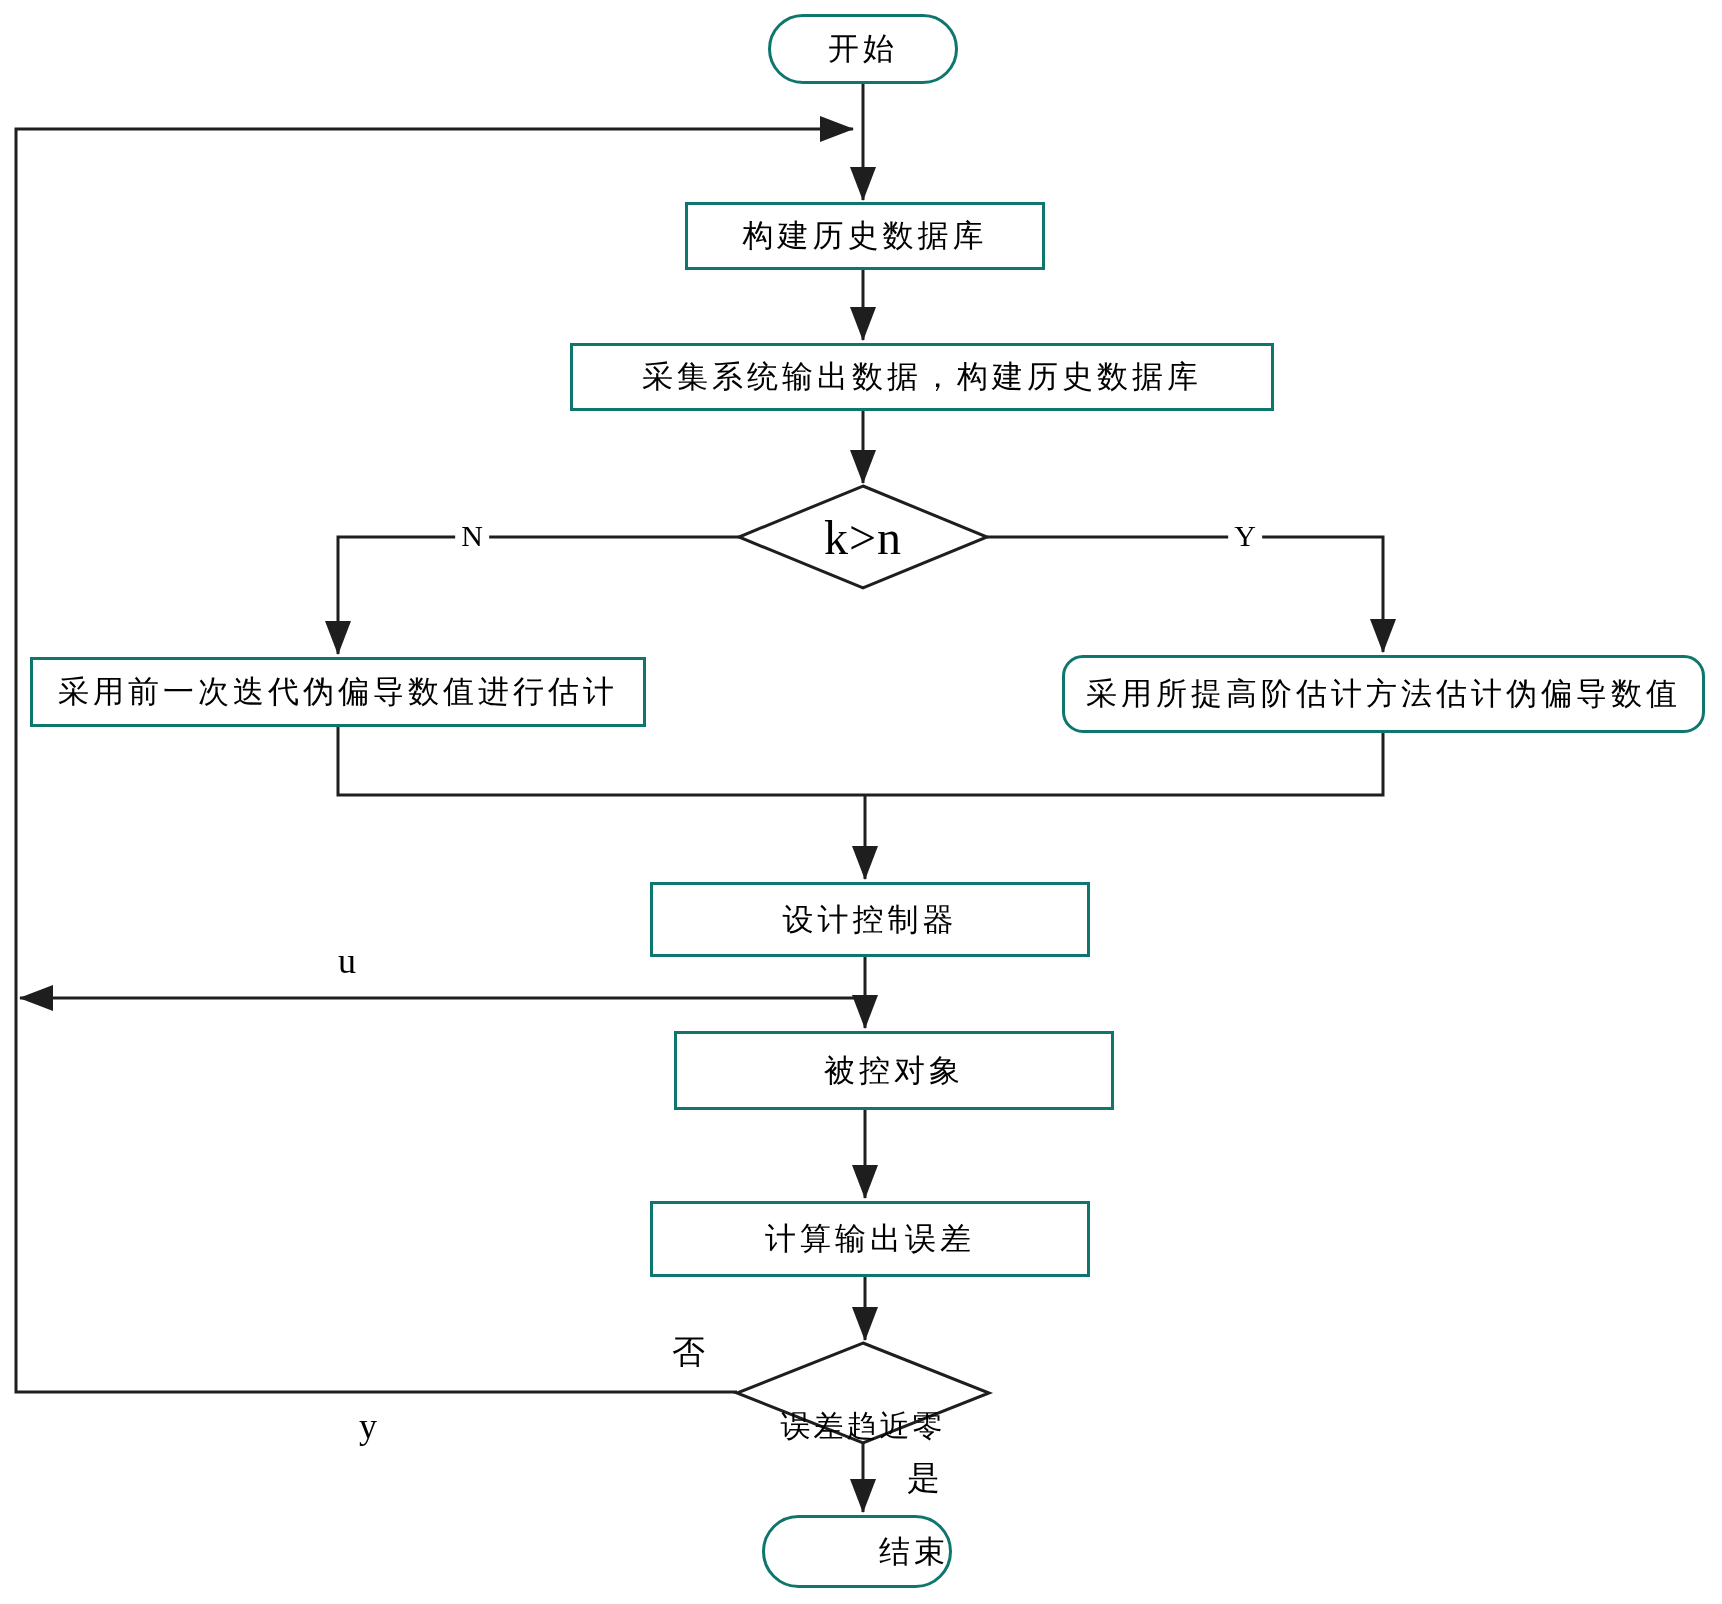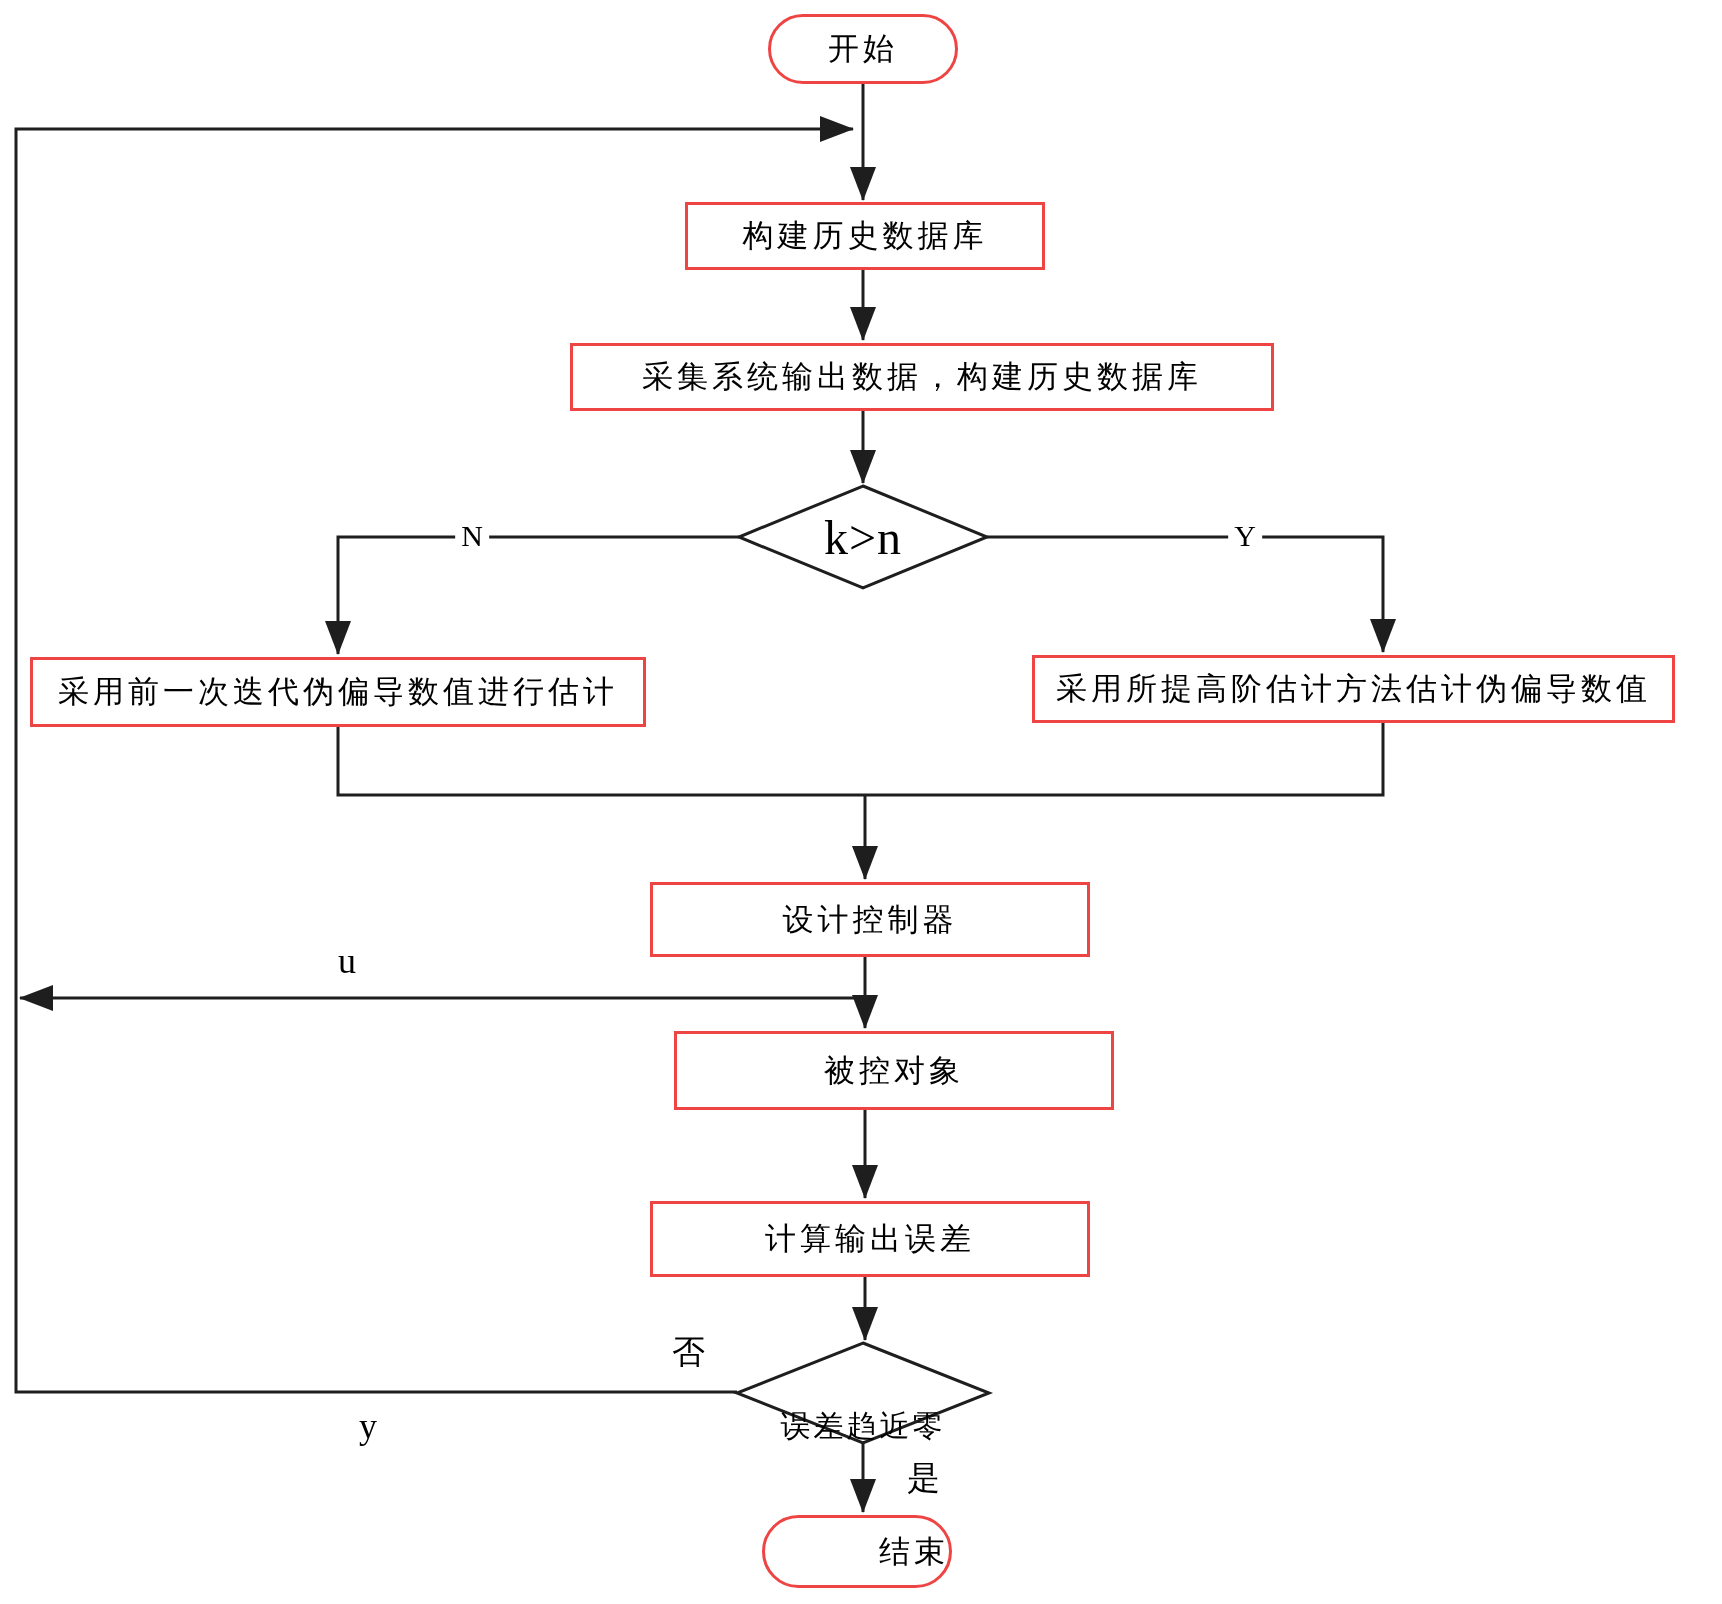--- a/index.html
+++ b/index.html
@@ -18,21 +18,21 @@
   }
   .wires {
     position: absolute;
     left: 0; top: 0;
     width: 1722px;
     height: 1604px;
   }
   .node {
     position: absolute;
     box-sizing: border-box;
-    border: 3px solid #ef4444;
+    border: 3px solid #0f766e;
     background: #ffffff;
     display: flex;
     align-items: center;
     justify-content: center;
     font-size: 31px;
     letter-spacing: 4px;
     text-align: center;
     white-space: nowrap;
   }
   .terminal { border-radius: 40px; }
@@ -111,21 +111,21 @@
   <div class="node" style="left:570px; top:343px; width:704px; height:68px;">
     <span>采集系统输出数据，构建历史数据库</span>
   </div>
 
   <div class="diamond-label kn" style="left:863px; top:537px;">k&gt;n</div>
 
   <div class="node" style="left:30px; top:657px; width:616px; height:70px;">
     <span>采用前一次迭代伪偏导数值进行估计</span>
   </div>
 
-  <div class="node" style="left:1032px; top:655px; width:643px; height:68px;">
+  <div class="node" style="left:1062px; top:655px; width:643px; height:78px;border-radius:21px;">
     <span>采用所提高阶估计方法估计伪偏导数值</span>
   </div>
 
   <div class="node" style="left:650px; top:882px; width:440px; height:75px;">
     <span>设计控制器</span>
   </div>
 
   <div class="node" style="left:674px; top:1031px; width:440px; height:79px;">
     <span>被控对象</span>
   </div>

